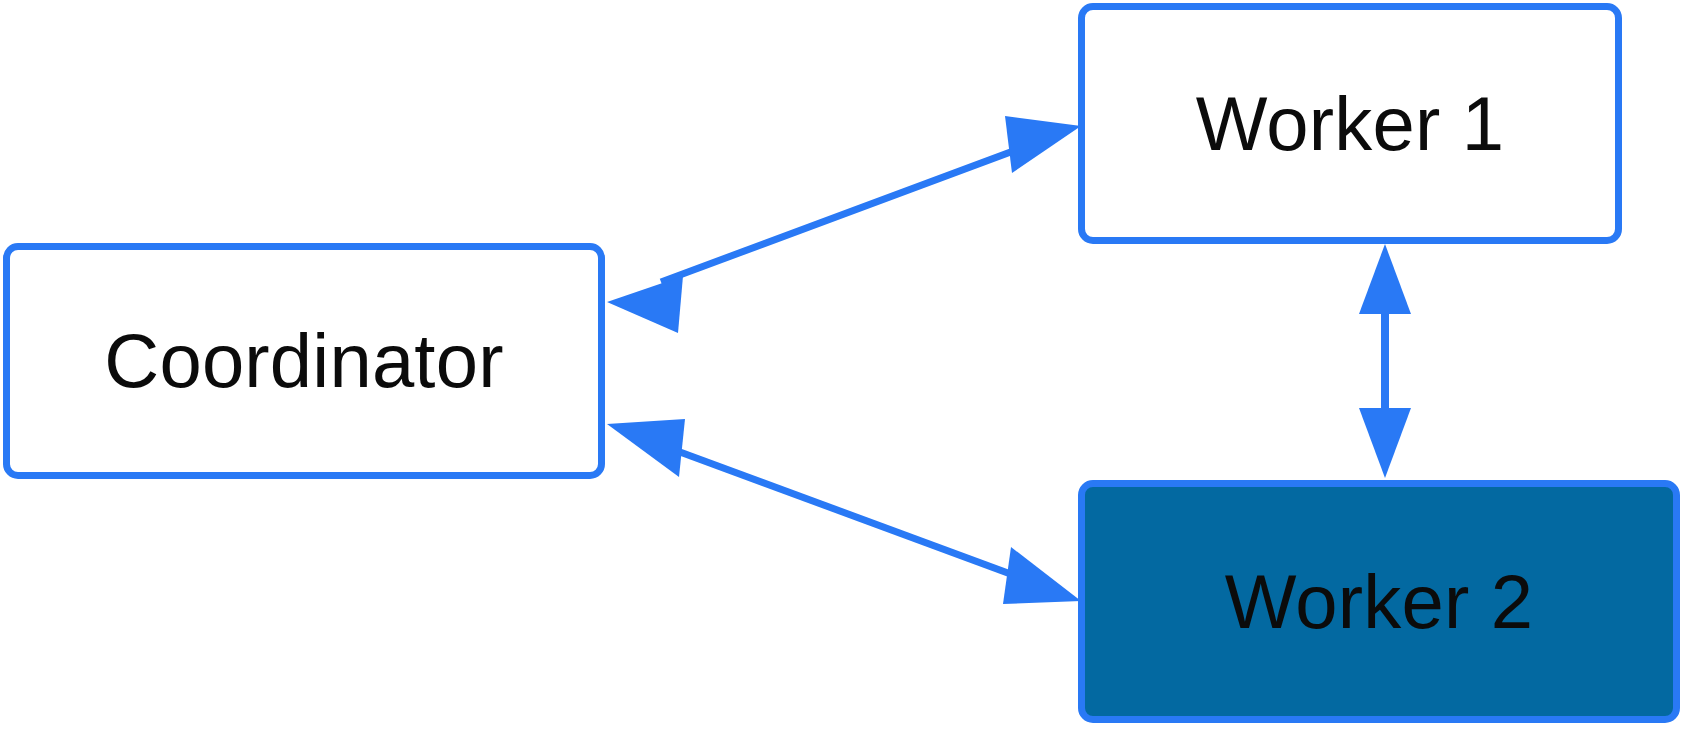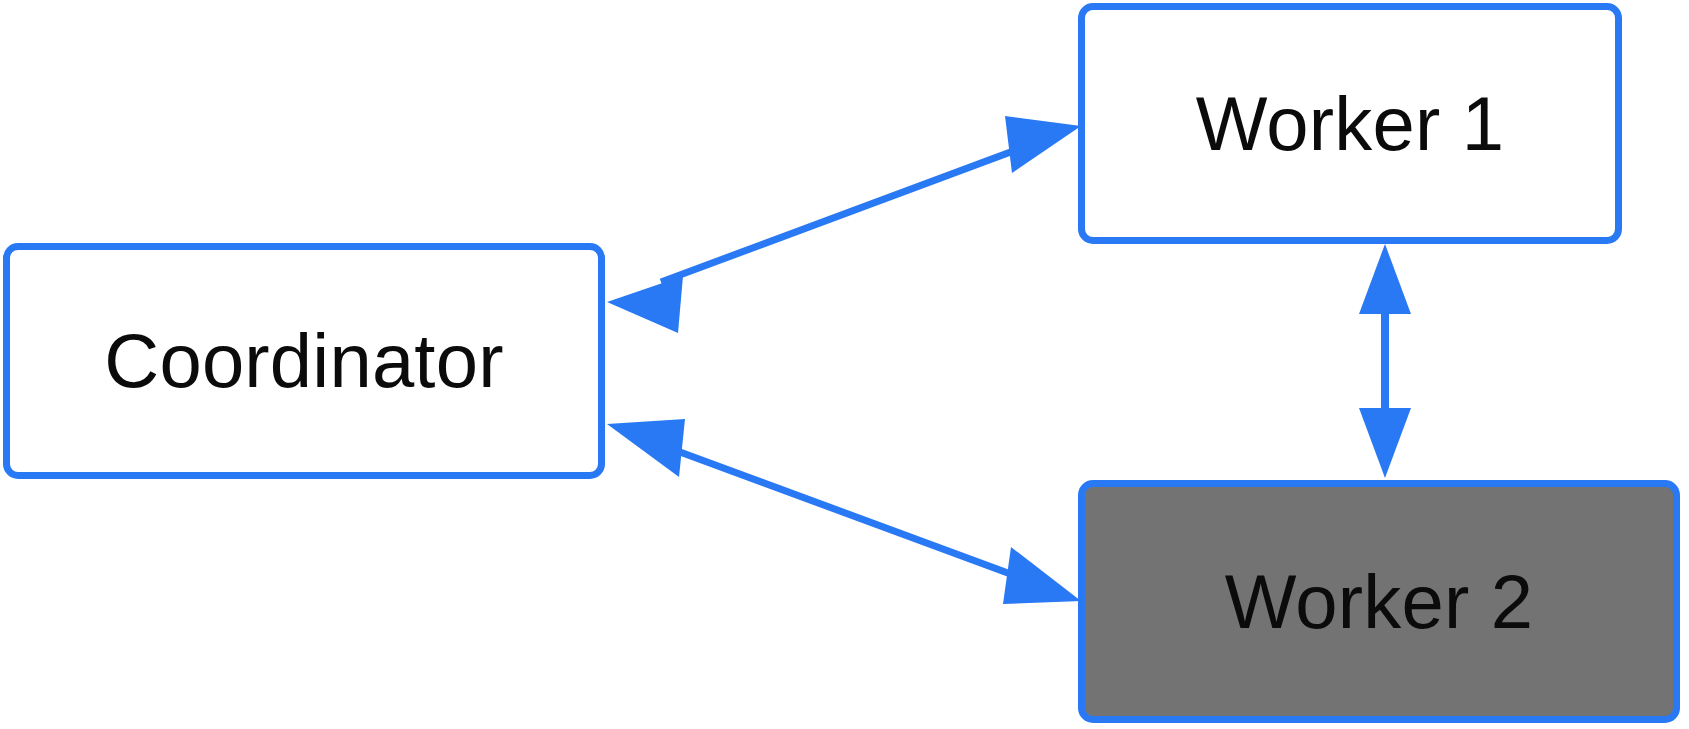--- a/index.html
+++ b/index.html
@@ -101,17 +101,17 @@
   </svg>
 
   <div class="node" id="node-coordinator" style="border-color: rgb(41, 121, 245); left: 3px; top: 243px; width: 602px; height: 236px; background: rgb(255, 255, 255); border-width: 7px; border-radius: 15px;">
     <span class="node-label" style="color: rgb(11, 11, 11);">Coordinator</span>
   </div>
 
   <div class="node" id="node-worker-1" style="border-color: rgb(41, 121, 245); left: 1078px; top: 3px; width: 544px; height: 241px; background: rgb(255, 255, 255); border-width: 7px; border-radius: 15px;">
     <span class="node-label" style="color: rgb(11, 11, 11);">Worker 1</span>
   </div>
 
-  <div class="node" id="node-worker-2" style="border-color: rgb(41, 121, 245); left: 1078px; top: 480px; width: 602px; height: 243px; background: #737373; border-width: 7px; border-radius: 15px;">
+  <div class="node" id="node-worker-2" style="border-color: rgb(41, 121, 245); left: 1078px; top: 480px; width: 602px; height: 243px; background: #0369a1; border-width: 7px; border-radius: 15px;">
     <span class="node-label" style="color: rgb(11, 11, 11);">Worker 2</span>
   </div>
 
 </div>
 
 </body></html>

